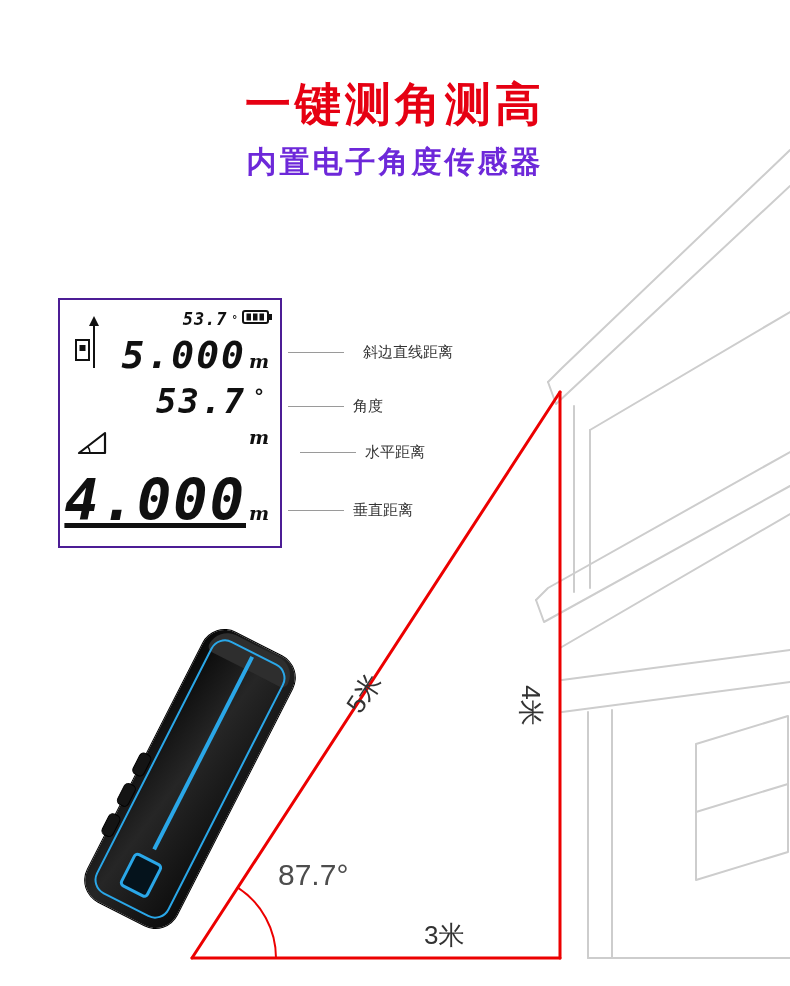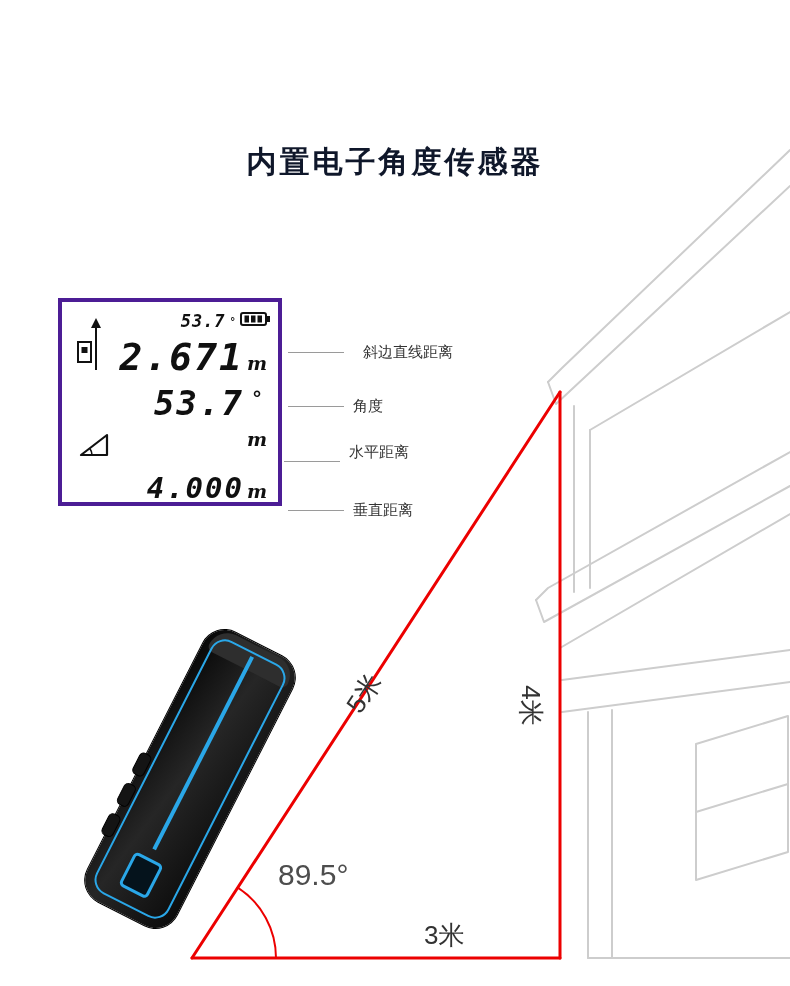--- a/index.html
+++ b/index.html
@@ -5,50 +5,50 @@
   * { margin:0; padding:0; box-sizing:border-box; }
   html,body { background:#fff; }
   body { font-family:"Liberation Sans","DejaVu Sans",sans-serif; }
 
   .stage { position:relative; width:790px; height:986px; margin:0 auto; background:#fff; overflow:hidden; }
 
   
   .title    { position:absolute; top:74px;  left:0; width:100%; text-align:center;
               font-size:46px; font-weight:800; color:#e60012; letter-spacing:4px; }
   .subtitle { position:absolute; top:142px; left:0; width:100%; text-align:center;
-              font-size:30px; font-weight:700; color:#0f172a; letter-spacing:3px; }
+              font-size:30px; font-weight:700; color:#6d28d9; letter-spacing:3px; }
   .tagline  { position:absolute; top:188px; left:0; width:100%; text-align:center;
               font-size:26px; font-weight:400; color:#222; letter-spacing:1px; }
 
   
   svg.layer { position:absolute; left:0; top:0; }
 
   
-  .lcd { position:absolute; left:58px; top:298px; width:224px; height:208px;
-         background:#fff; border:4px solid #4c1d95; }
+  .lcd { position:absolute; left:58px; top:298px; width:224px; height:250px;
+         background:#fff; border:2px solid #4c1d95; }
   .digit { font-family:"DejaVu Sans Mono",monospace; font-weight:700; font-style:italic;
            color:#101010; letter-spacing:2px; line-height:1; }
   .lcd-top { position:absolute; top:10px; right:8px; display:flex; align-items:center; gap:5px; }
   .lcd-top .digit { font-size:17px; letter-spacing:1px; }
   .deg-sup { font-size:11px; vertical-align:super; font-weight:700; color:#101010; }
   .lcd-devicon  { position:absolute; left:14px; top:14px; }
   .lcd-angleicon{ position:absolute; left:16px; top:130px; }
 
   .lcd-row { position:absolute; right:8px; display:flex; align-items:baseline; }
   .lcd-row .val  { font-size:38px; }
   .lcd-row .unit { font-family:"DejaVu Serif",serif; font-style:italic; font-weight:700;
                    font-size:19px; width:26px; text-align:center; color:#101010; }
   .row-1 { top:36px; }
   .row-2 { top:84px; }
   .row-2 .val { font-size:34px; }
   .row-2 .unit { align-self:flex-start; font-family:"DejaVu Sans Mono",monospace;
                  font-style:normal; font-size:20px; }
   .row-3 { top:126px; }
   .row-4 { top:172px; }
-  .row-4 .val { font-size:29px; }
+  .row-4 .val { font-size:57px;text-decoration:underline; }
 
   
   .callout { position:absolute; display:flex; align-items:center; gap:9px; }
   .callout .tick { width:56px; height:0; border-top:1px solid #9a9a9a; }
   .callout .lbl  { font-size:15px; color:#333; white-space:nowrap; }
 
   
   .dim { position:absolute; font-size:26px; color:#333; white-space:nowrap; }
   .dim-hyp   { left:344px; top:676px; transform:rotate(-57deg); }
   .dim-vert  { left:498px; top:688px; width:64px; text-align:center; transform:rotate(90deg); }
@@ -70,20 +70,21 @@
                 margin-left:-16px; background:#05131c; border:3px solid #2aa7e8; border-radius:5px; }
   .dev-btn { position:absolute; left:-6px; width:13px; height:24px; background:#141414;
              border:1px solid #000; border-radius:5px; }
   .b1 { top:148px; } .b2 { top:182px; } .b3 { top:216px; }
 </style>
 </head>
 <body>
 
 <div class="stage">
 
+  <h1 class="title">一键测角测高</h1>
   <h2 class="subtitle">内置电子角度传感器</h2>
 
   <svg class="layer" width="790" height="986" viewBox="0 0 790 986">
     <g stroke="#cdcdcd" stroke-width="2" fill="none" stroke-linejoin="round" stroke-linecap="round">
 
       <polyline points="548,382 562,368 790,150"></polyline>
       <polyline points="548,382 556,404 790,186"></polyline>
       <line x1="590" y1="430" x2="790" y2="312"></line>
 
       <line x1="574" y1="406" x2="574" y2="592"></line>
@@ -134,21 +135,21 @@
           <rect x="1" y="1" width="25" height="12" rx="2" fill="none" stroke="#111" stroke-width="2"></rect>
           <rect x="27" y="4" width="3" height="6" fill="#111"></rect>
           <rect x="4.5" y="3.5" width="4.5" height="7" fill="#111"></rect>
           <rect x="11" y="3.5" width="4.5" height="7" fill="#111"></rect>
           <rect x="17.5" y="3.5" width="4.5" height="7" fill="#111"></rect>
         </svg>
       </span>
     </div>
 
     <div class="lcd-row row-1">
-      <span class="val digit">2.671</span>
+      <span class="val digit">5.000</span>
       <span class="unit">m</span>
     </div>
 
     <div class="lcd-row row-2">
       <span class="val digit">53.7</span>
       <span class="unit">°</span>
     </div>
 
     <span class="lcd-angleicon">
       <svg width="32" height="26" viewBox="0 0 32 26">
@@ -168,33 +169,33 @@
   </div>
 
   <div class="callout" style="left:288px; top:343px;gap:19px;">
     <span class="tick"></span>
     <span class="lbl">斜边直线距离</span>
   </div>
   <div class="callout" style="left:288px; top:397px;">
     <span class="tick"></span>
     <span class="lbl">角度</span>
   </div>
-  <div class="callout" style="left:284px; top:443px;align-items:flex-end;">
+  <div class="callout" style="left:300px; top:443px;">
     <span class="tick"></span>
     <span class="lbl">水平距离</span>
   </div>
   <div class="callout" style="left:288px; top:501px;">
     <span class="tick"></span>
     <span class="lbl">垂直距离</span>
   </div>
 
   <div class="dim dim-hyp">5米</div>
   <div class="dim dim-vert">4米</div>
   <div class="dim dim-horiz">3米</div>
-  <div class="angle-text">89.5°</div>
+  <div class="angle-text">87.7°</div>
 
   <div class="device">
     <div class="dev-body"></div>
     <div class="dev-cap"></div>
     <div class="dev-outline"></div>
     <div class="dev-stripe"></div>
     <div class="dev-btn b1"></div>
     <div class="dev-btn b2"></div>
     <div class="dev-btn b3"></div>
     <div class="dev-screen"></div>

